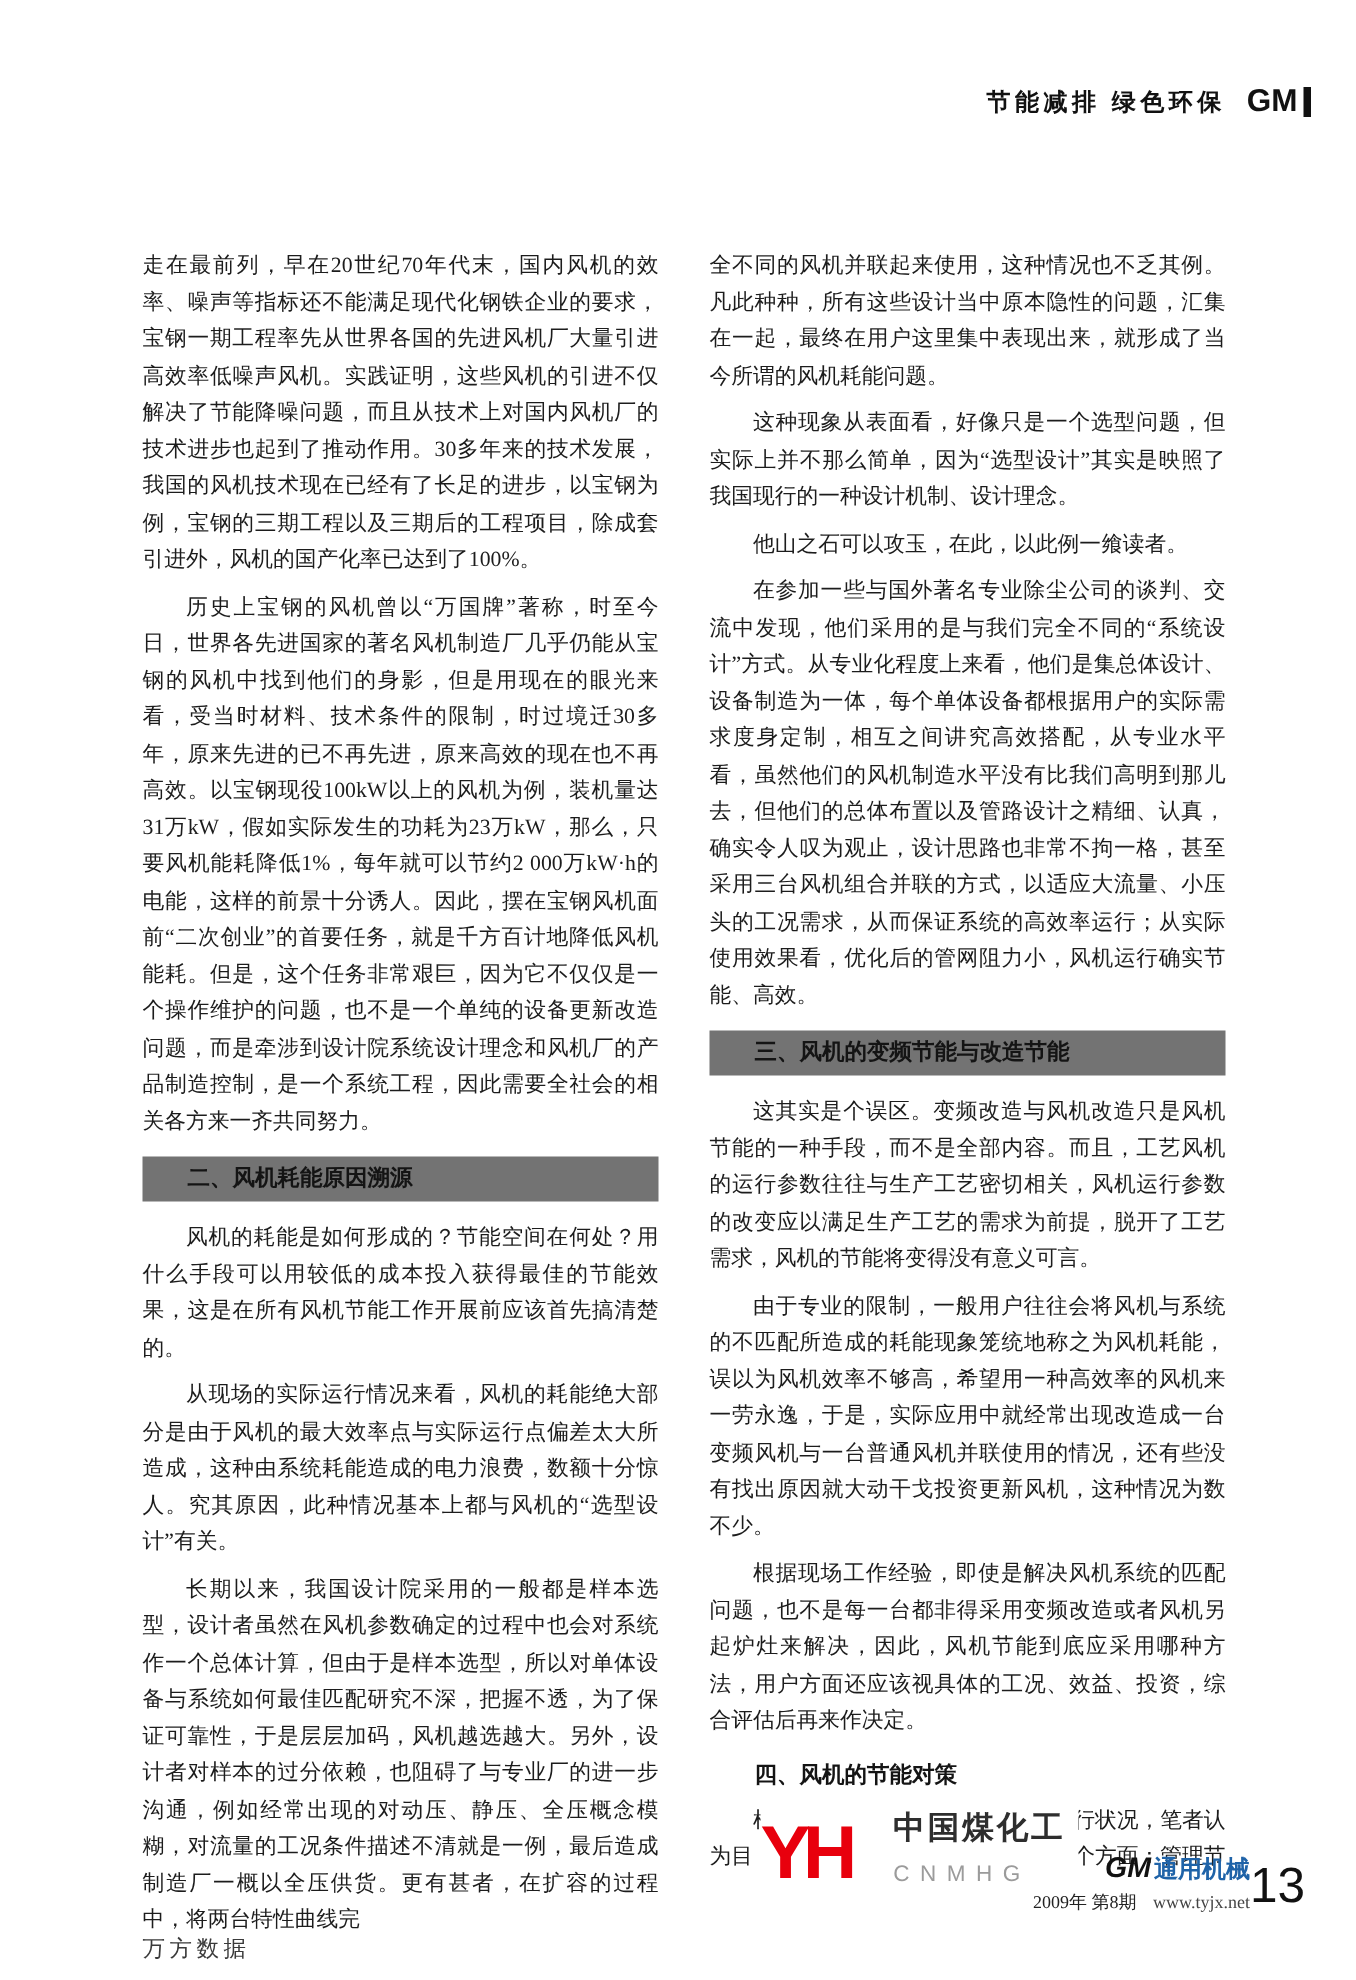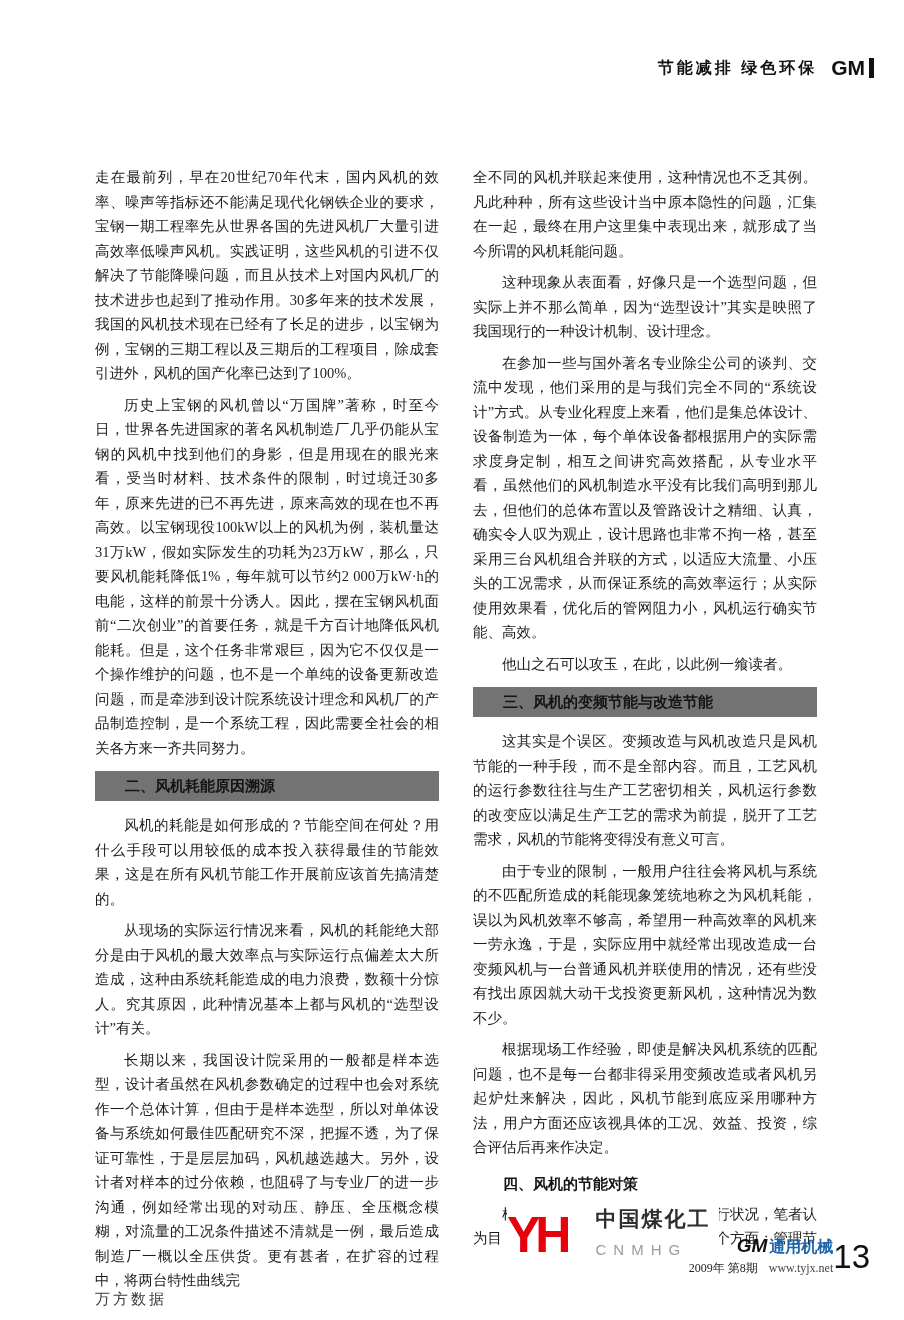--- a/index.html
+++ b/index.html
@@ -156,22 +156,22 @@
       <p>历史上宝钢的风机曾以“万国牌”著称，时至今日，世界各先进国家的著名风机制造厂几乎仍能从宝钢的风机中找到他们的身影，但是用现在的眼光来看，受当时材料、技术条件的限制，时过境迁30多年，原来先进的已不再先进，原来高效的现在也不再高效。以宝钢现役100kW以上的风机为例，装机量达31万kW，假如实际发生的功耗为23万kW，那么，只要风机能耗降低1%，每年就可以节约2 000万kW·h的电能，这样的前景十分诱人。因此，摆在宝钢风机面前“二次创业”的首要任务，就是千方百计地降低风机能耗。但是，这个任务非常艰巨，因为它不仅仅是一个操作维护的问题，也不是一个单纯的设备更新改造问题，而是牵涉到设计院系统设计理念和风机厂的产品制造控制，是一个系统工程，因此需要全社会的相关各方来一齐共同努力。</p>
       <div class="sec-head">二、风机耗能原因溯源</div>
       <p>风机的耗能是如何形成的？节能空间在何处？用什么手段可以用较低的成本投入获得最佳的节能效果，这是在所有风机节能工作开展前应该首先搞清楚的。</p>
       <p>从现场的实际运行情况来看，风机的耗能绝大部分是由于风机的最大效率点与实际运行点偏差太大所造成，这种由系统耗能造成的电力浪费，数额十分惊人。究其原因，此种情况基本上都与风机的“选型设计”有关。</p>
       <p>长期以来，我国设计院采用的一般都是样本选型，设计者虽然在风机参数确定的过程中也会对系统作一个总体计算，但由于是样本选型，所以对单体设备与系统如何最佳匹配研究不深，把握不透，为了保证可靠性，于是层层加码，风机越选越大。另外，设计者对样本的过分依赖，也阻碍了与专业厂的进一步沟通，例如经常出现的对动压、静压、全压概念模糊，对流量的工况条件描述不清就是一例，最后造成制造厂一概以全压供货。更有甚者，在扩容的过程中，将两台特性曲线完</p>
     </div>
 
     <div class="col">
       <p class="cont">全不同的风机并联起来使用，这种情况也不乏其例。凡此种种，所有这些设计当中原本隐性的问题，汇集在一起，最终在用户这里集中表现出来，就形成了当今所谓的风机耗能问题。</p>
       <p>这种现象从表面看，好像只是一个选型问题，但实际上并不那么简单，因为“选型设计”其实是映照了我国现行的一种设计机制、设计理念。</p>
+      <p>他山之石可以攻玉，在此，以此例一飨读者。</p>
       <p>在参加一些与国外著名专业除尘公司的谈判、交流中发现，他们采用的是与我们完全不同的“系统设计”方式。从专业化程度上来看，他们是集总体设计、设备制造为一体，每个单体设备都根据用户的实际需求度身定制，相互之间讲究高效搭配，从专业水平看，虽然他们的风机制造水平没有比我们高明到那儿去，但他们的总体布置以及管路设计之精细、认真，确实令人叹为观止，设计思路也非常不拘一格，甚至采用三台风机组合并联的方式，以适应大流量、小压头的工况需求，从而保证系统的高效率运行；从实际使用效果看，优化后的管网阻力小，风机运行确实节能、高效。</p>
-      <p>他山之石可以攻玉，在此，以此例一飨读者。</p>
       <div class="sec-head">三、风机的变频节能与改造节能</div>
       <p>这其实是个误区。变频改造与风机改造只是风机节能的一种手段，而不是全部内容。而且，工艺风机的运行参数往往与生产工艺密切相关，风机运行参数的改变应以满足生产工艺的需求为前提，脱开了工艺需求，风机的节能将变得没有意义可言。</p>
       <p>由于专业的限制，一般用户往往会将风机与系统的不匹配所造成的耗能现象笼统地称之为风机耗能，误以为风机效率不够高，希望用一种高效率的风机来一劳永逸，于是，实际应用中就经常出现改造成一台变频风机与一台普通风机并联使用的情况，还有些没有找出原因就大动干戈投资更新风机，这种情况为数不少。</p>
       <p>根据现场工作经验，即使是解决风机系统的匹配问题，也不是每一台都非得采用变频改造或者风机另起炉灶来解决，因此，风机节能到底应采用哪种方法，用户方面还应该视具体的工况、效益、投资，综合评估后再来作决定。</p>
       <div class="sec-head plain">四、风机的节能对策</div>
 
       <div class="p8">
         <div class="p8-line">
           <span class="lead">根</span>
           <span>行状况，笔者认</span>

